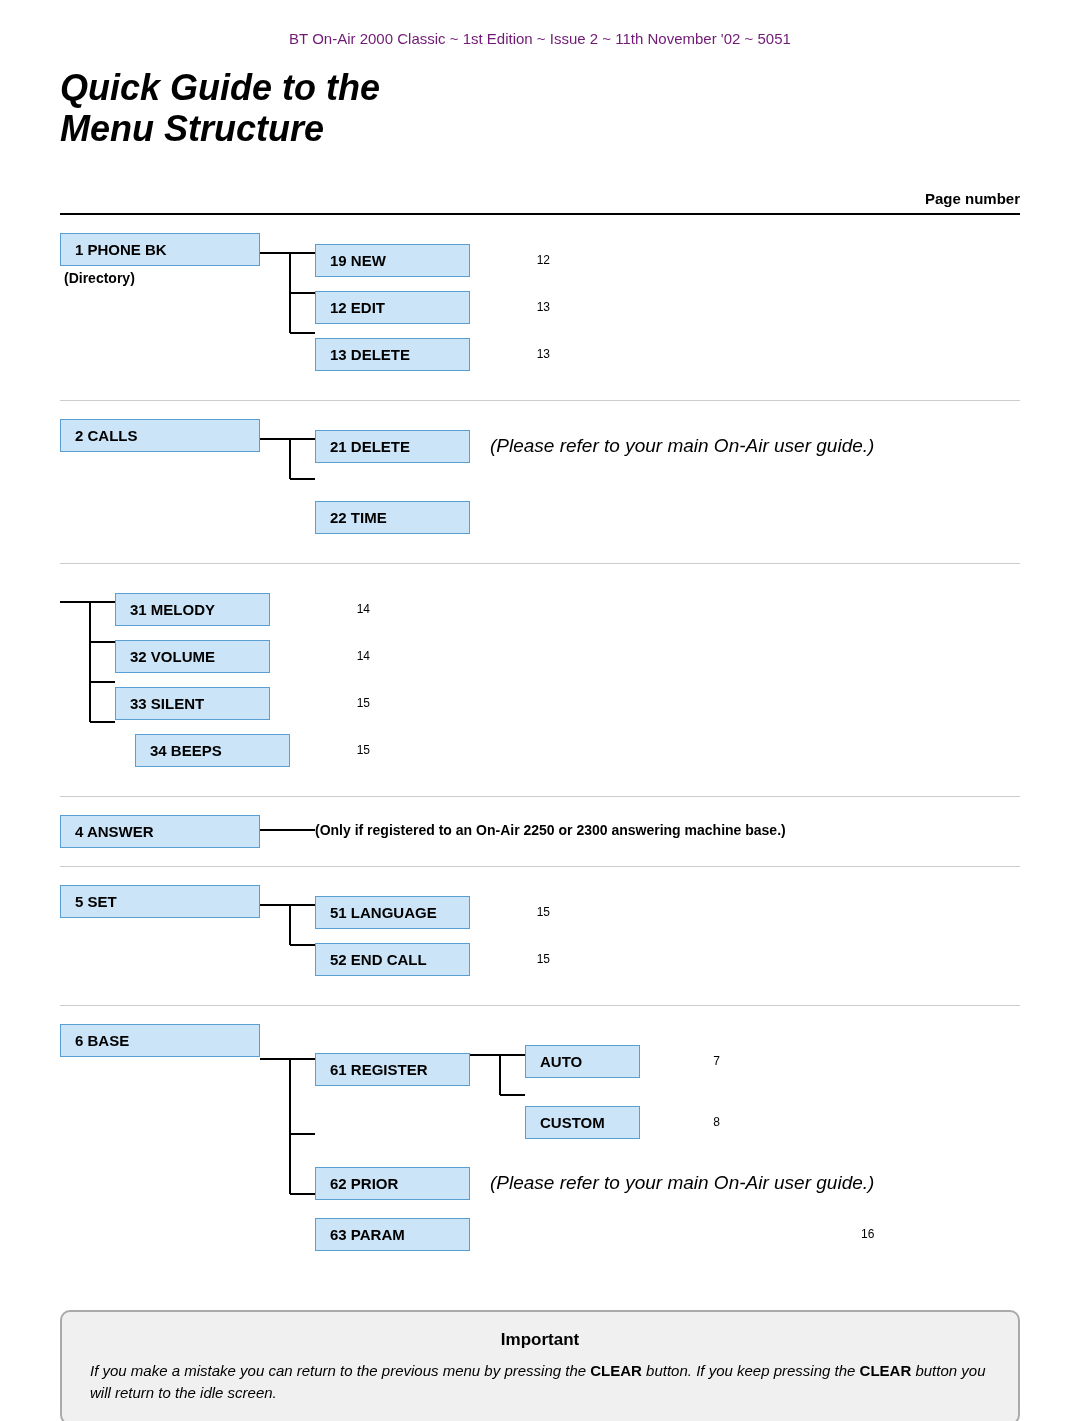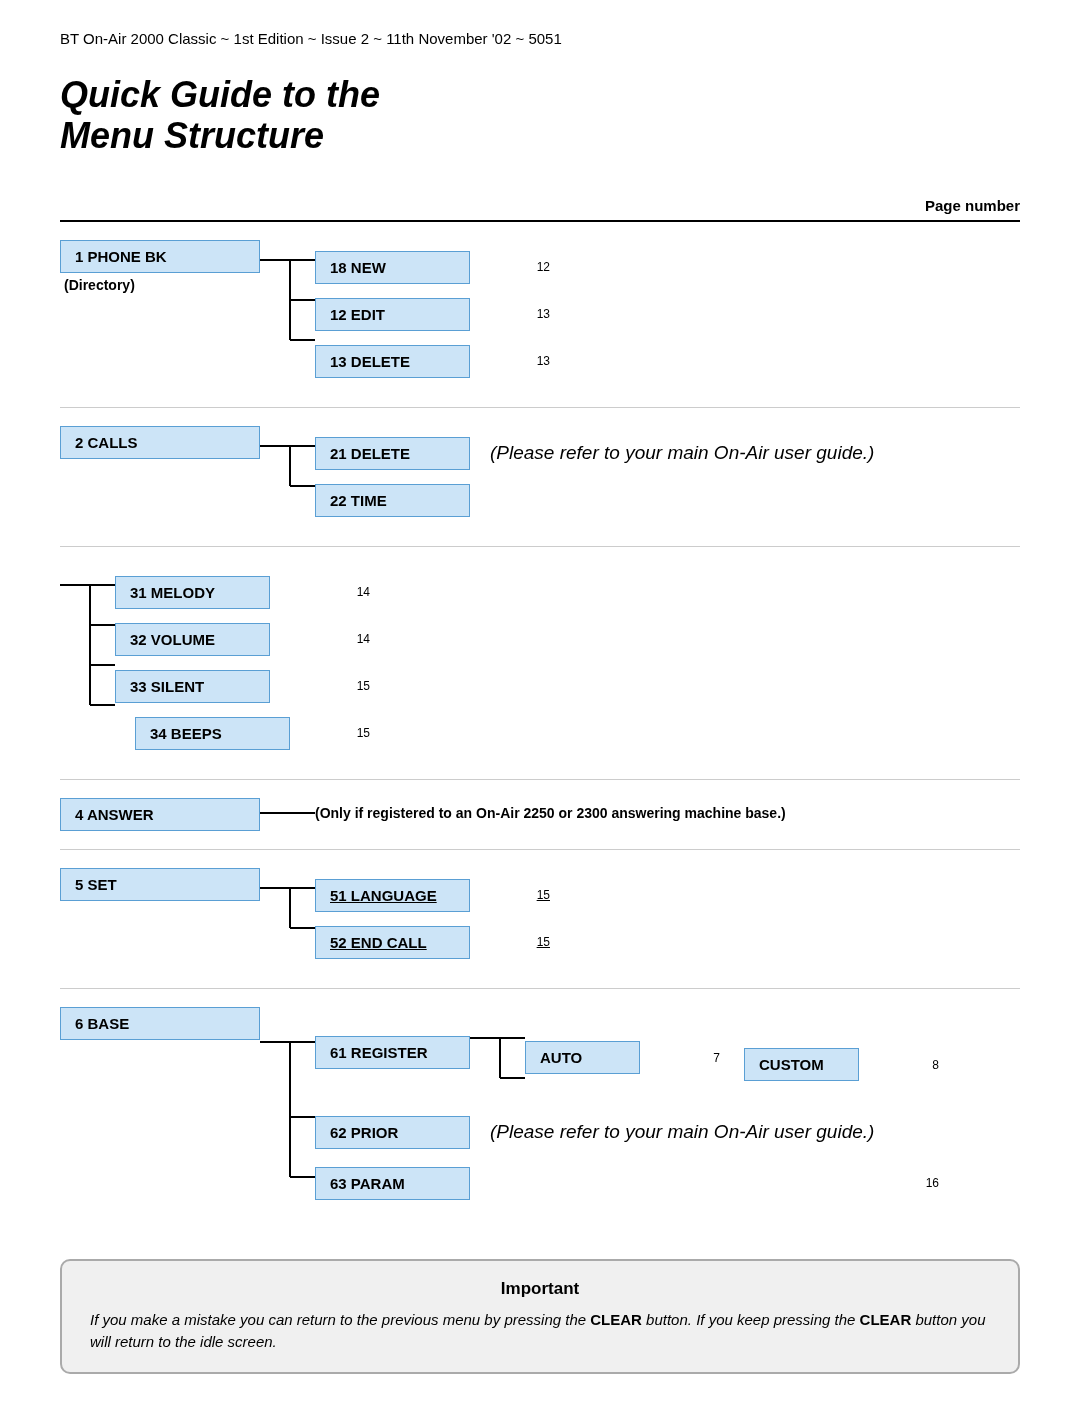--- a/index.html
+++ b/index.html
@@ -5,24 +5,24 @@
     * { box-sizing: border-box; margin: 0; padding: 0; }
     body {
       background: #fff;
       font-family: Arial, sans-serif;
       width: 1080px;
       min-height: 1421px;
       padding: 30px 60px 40px 60px;
       color: #000;
     }
     .header-text {
-      text-align: left;
+      text-align: center;
       font-size: 15px;
-      color: #000000;
-      margin-bottom: 27px;
+      color: #701a75;
+      margin-bottom: 20px;
     }
     .main-title {
       font-size: 36px;
       font-weight: bold;
       font-style: italic;
       line-height: 1.15;
       margin-bottom: 40px;
     }
     .page-number-header {
       text-align: right;
@@ -161,21 +161,21 @@
           <line x1="0" y1="20" x2="30" y2="20" stroke="#000" stroke-width="2"></line>
 
           <line x1="30" y1="20" x2="30" y2="100" stroke="#000" stroke-width="2"></line>
 
           <line x1="30" y1="20" x2="55" y2="20" stroke="#000" stroke-width="2"></line>
           <line x1="30" y1="60" x2="55" y2="60" stroke="#000" stroke-width="2"></line>
           <line x1="30" y1="100" x2="55" y2="100" stroke="#000" stroke-width="2"></line>
         </svg>
         <div class="level2-group" style="justify-content:space-between; padding: 5px 0;">
           <div class="level2-row">
-            <span class="menu-box menu-box-sub">18 NEW</span>
+            <span class="menu-box menu-box-sub">19 NEW</span>
             <span class="page-num-col">12</span>
           </div>
           <div class="level2-row" style="margin-top:8px;">
             <span class="menu-box menu-box-sub">12 EDIT</span>
             <span class="page-num-col">13</span>
           </div>
           <div class="level2-row" style="margin-top:8px;">
             <span class="menu-box menu-box-sub">13 DELETE</span>
             <span class="page-num-col">13</span>
           </div>
@@ -189,21 +189,21 @@
       <span class="menu-box menu-box-wide">2 CALLS</span>
     </div>
     <div style="display:flex; flex-direction:column; justify-content:center; flex:1;">
       <div style="display:flex; align-items:stretch;">
         <svg width="55" height="80">
           <line x1="0" y1="20" x2="30" y2="20" stroke="#000" stroke-width="2"></line>
           <line x1="30" y1="20" x2="30" y2="60" stroke="#000" stroke-width="2"></line>
           <line x1="30" y1="20" x2="55" y2="20" stroke="#000" stroke-width="2"></line>
           <line x1="30" y1="60" x2="55" y2="60" stroke="#000" stroke-width="2"></line>
         </svg>
-        <div class="level2-group" style="justify-content:space-between; padding:5px 0;">
+        <div class="level2-group" style="justify-content:space-between; padding:5px 0;gap:24px;">
           <div class="level2-row">
             <span class="menu-box menu-box-sub">21 DELETE</span>
             <span class="note-col">(Please refer to your main On-Air user guide.)</span>
           </div>
           <div class="level2-row" style="margin-top:8px;">
             <span class="menu-box menu-box-sub">22 TIME</span>
           </div>
         </div>
       </div>
     </div>
@@ -251,21 +251,21 @@
         <line x1="0" y1="15" x2="55" y2="15" stroke="#000" stroke-width="2"></line>
       </svg>
       <span style="font-size:14px; font-weight:bold;">(Only if registered to an On-Air 2250 or 2300 answering machine base.)</span>
     </div>
   </div>
 
   <div class="tree-section">
     <div class="level1-cell">
       <span class="menu-box menu-box-wide">5 SET</span>
     </div>
-    <div style="display:flex; flex-direction:column; justify-content:center; flex:1;text-decoration:underline;">
+    <div style="display:flex; flex-direction:column; justify-content:center; flex:1;">
       <div style="display:flex; align-items:stretch;">
         <svg width="55" height="80">
           <line x1="0" y1="20" x2="30" y2="20" stroke="#000" stroke-width="2"></line>
           <line x1="30" y1="20" x2="30" y2="60" stroke="#000" stroke-width="2"></line>
           <line x1="30" y1="20" x2="55" y2="20" stroke="#000" stroke-width="2"></line>
           <line x1="30" y1="60" x2="55" y2="60" stroke="#000" stroke-width="2"></line>
         </svg>
         <div class="level2-group" style="justify-content:space-between; padding:5px 0;">
           <div class="level2-row">
             <span class="menu-box menu-box-sub">51 LANGUAGE</span>
@@ -299,21 +299,21 @@
           <div class="level2-row" style="align-items:flex-start;">
             <span class="menu-box menu-box-sub" style="margin-top:18px;">61 REGISTER</span>
 
             <div style="display:flex; align-items:stretch; margin-left:0;">
               <svg width="55" height="80">
                 <line x1="0" y1="20" x2="30" y2="20" stroke="#000" stroke-width="2"></line>
                 <line x1="30" y1="20" x2="30" y2="60" stroke="#000" stroke-width="2"></line>
                 <line x1="30" y1="20" x2="55" y2="20" stroke="#000" stroke-width="2"></line>
                 <line x1="30" y1="60" x2="55" y2="60" stroke="#000" stroke-width="2"></line>
               </svg>
-              <div style="display:flex; flex-direction:row; justify-content:flex-end; padding:5px 0; gap:24px;">
+              <div style="display:flex; flex-direction:column; justify-content:flex-end; padding:5px 0; gap:4px;">
                 <div class="level3-row">
                   <span class="menu-box menu-box-third">AUTO</span>
                   <span class="page-num-col">7</span>
                 </div>
                 <div class="level3-row" style="margin-top:19px;">
                   <span class="menu-box menu-box-third">CUSTOM</span>
                   <span class="page-num-col">8</span>
                 </div>
               </div>
             </div>

